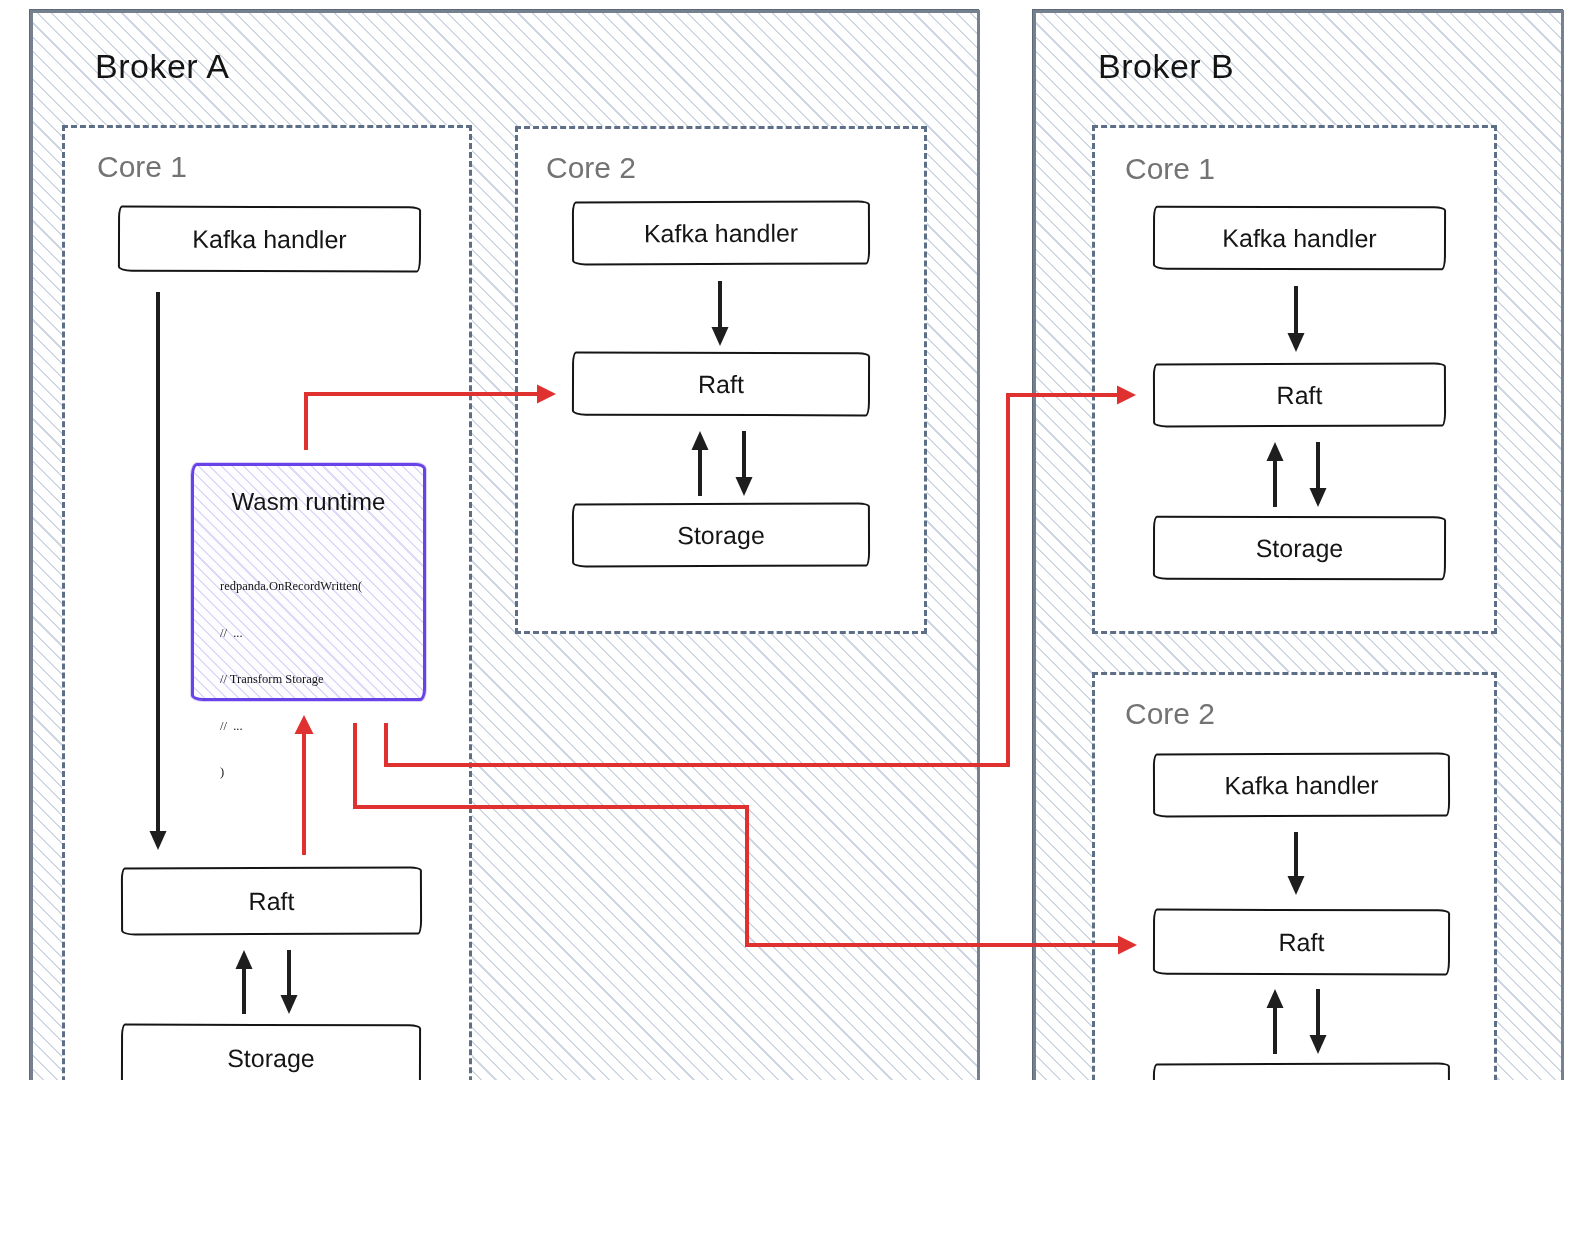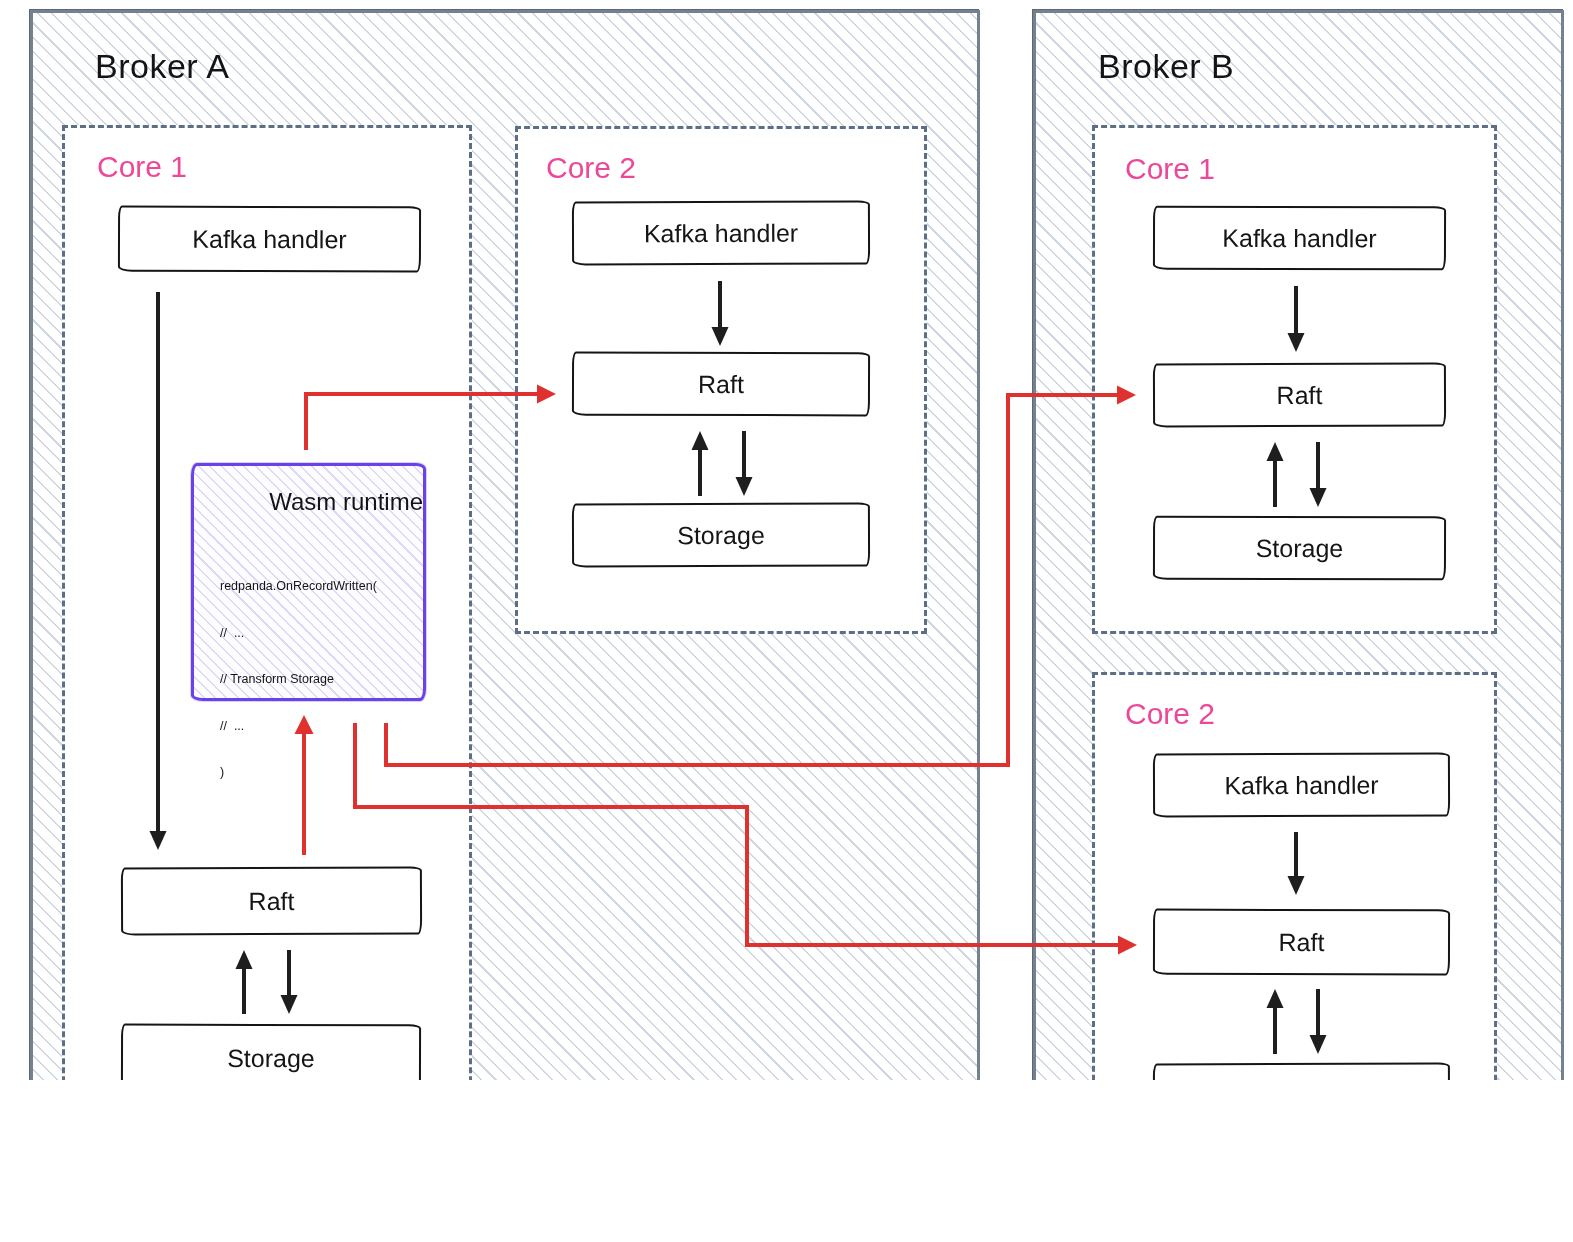--- a/index.html
+++ b/index.html
@@ -9,39 +9,39 @@
   }
   .broker{
     position:absolute;box-sizing:border-box;border:3px solid #76818f;
     background: repeating-linear-gradient(45deg, rgba(255,255,255,0) 0px, rgba(255,255,255,0) 8.5px, #cfd7e2 8.5px, #cfd7e2 10px) #ffffff;
     box-shadow:-1px -1px 0 0 #5c6878;
   }
   .broker-title{position:absolute;font-size:34px;letter-spacing:.5px;color:#141414;}
   .core{
     position:absolute;box-sizing:border-box;background:#fff;border:3px dashed #5d6e87;
   }
-  .core-label{position:absolute;font-size:30px;color:#ec4899;}
+  .core-label{position:absolute;font-size:30px;color:#737373;}
   .hbox{
     position:absolute;box-sizing:border-box;background:#fff;border:2.5px solid #151515;
     display:flex;align-items:center;justify-content:center;
     font-size:25px;color:#151515;
     border-radius:4px 12px 4px 14px / 12px 4px 14px 5px;
   }
   .hbox.tilt1{transform:rotate(.15deg);}
   .hbox.tilt2{transform:rotate(-.2deg);}
   .wasm{
     position:absolute;box-sizing:border-box;
     border:3px solid #6a43e8;
     background: repeating-linear-gradient(45deg, rgba(255,255,255,0) 0px, rgba(255,255,255,0) 6.5px, #ded9f6 6.5px, #ded9f6 8px) #fdfdff;
     border-radius:6px 10px 6px 12px / 12px 6px 12px 6px;
     box-shadow:0 0 0 1px rgba(106,67,232,.25);
   }
-  .wasm-title{margin-top:22px;text-align:right;font-size:24px;color:#141414;}
+  .wasm-title{margin-top:22px;text-align:center;font-size:24px;color:#141414;}
   .wasm-code{
-    margin:32px 0 0 26px;font-family:Liberation Sans, sans-serif;
+    margin:32px 0 0 26px;font-family:Liberation Serif, serif;
     font-size:12.5px;line-height:15.5px;color:#141414;white-space:pre;
   }
   svg.overlay{position:absolute;left:0;top:0;pointer-events:none;}
   .shaft-black{stroke:#1e1e1e;stroke-width:4;fill:none;}
   .head-black{fill:#1e1e1e;stroke:none;}
   .shaft-red{stroke:#e03131;stroke-width:4;fill:none;stroke-linejoin:miter;}
   .head-red{fill:#e03131;stroke:none;}
 </style>
 </head>
 <body>

